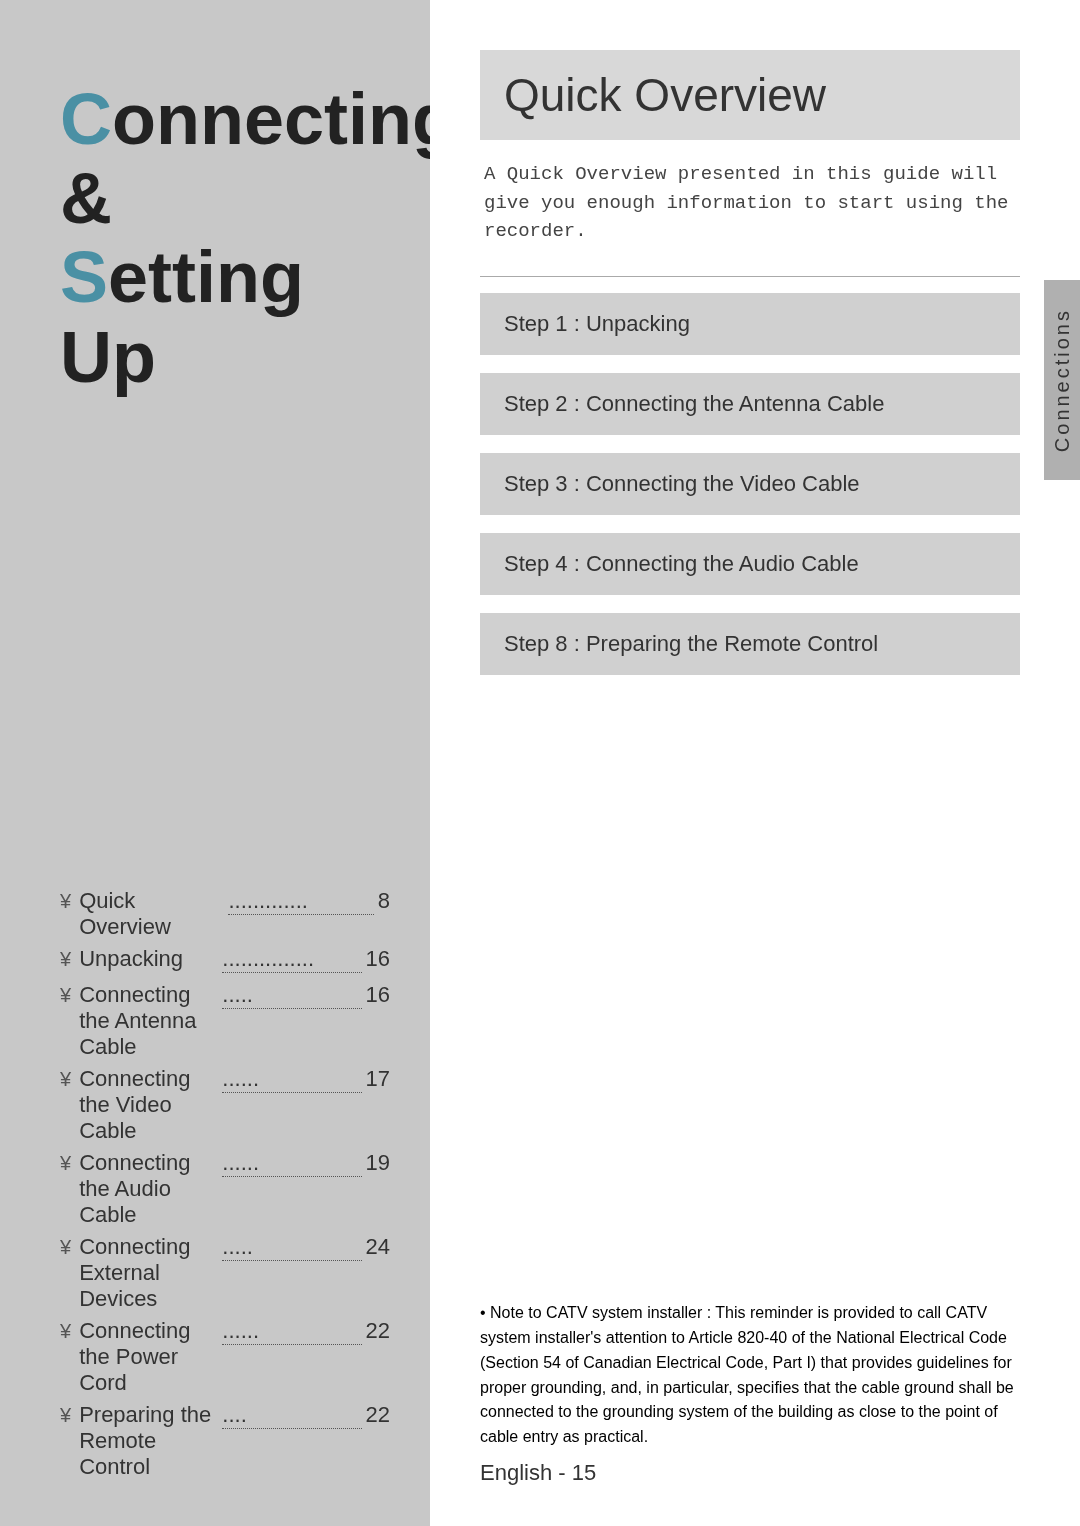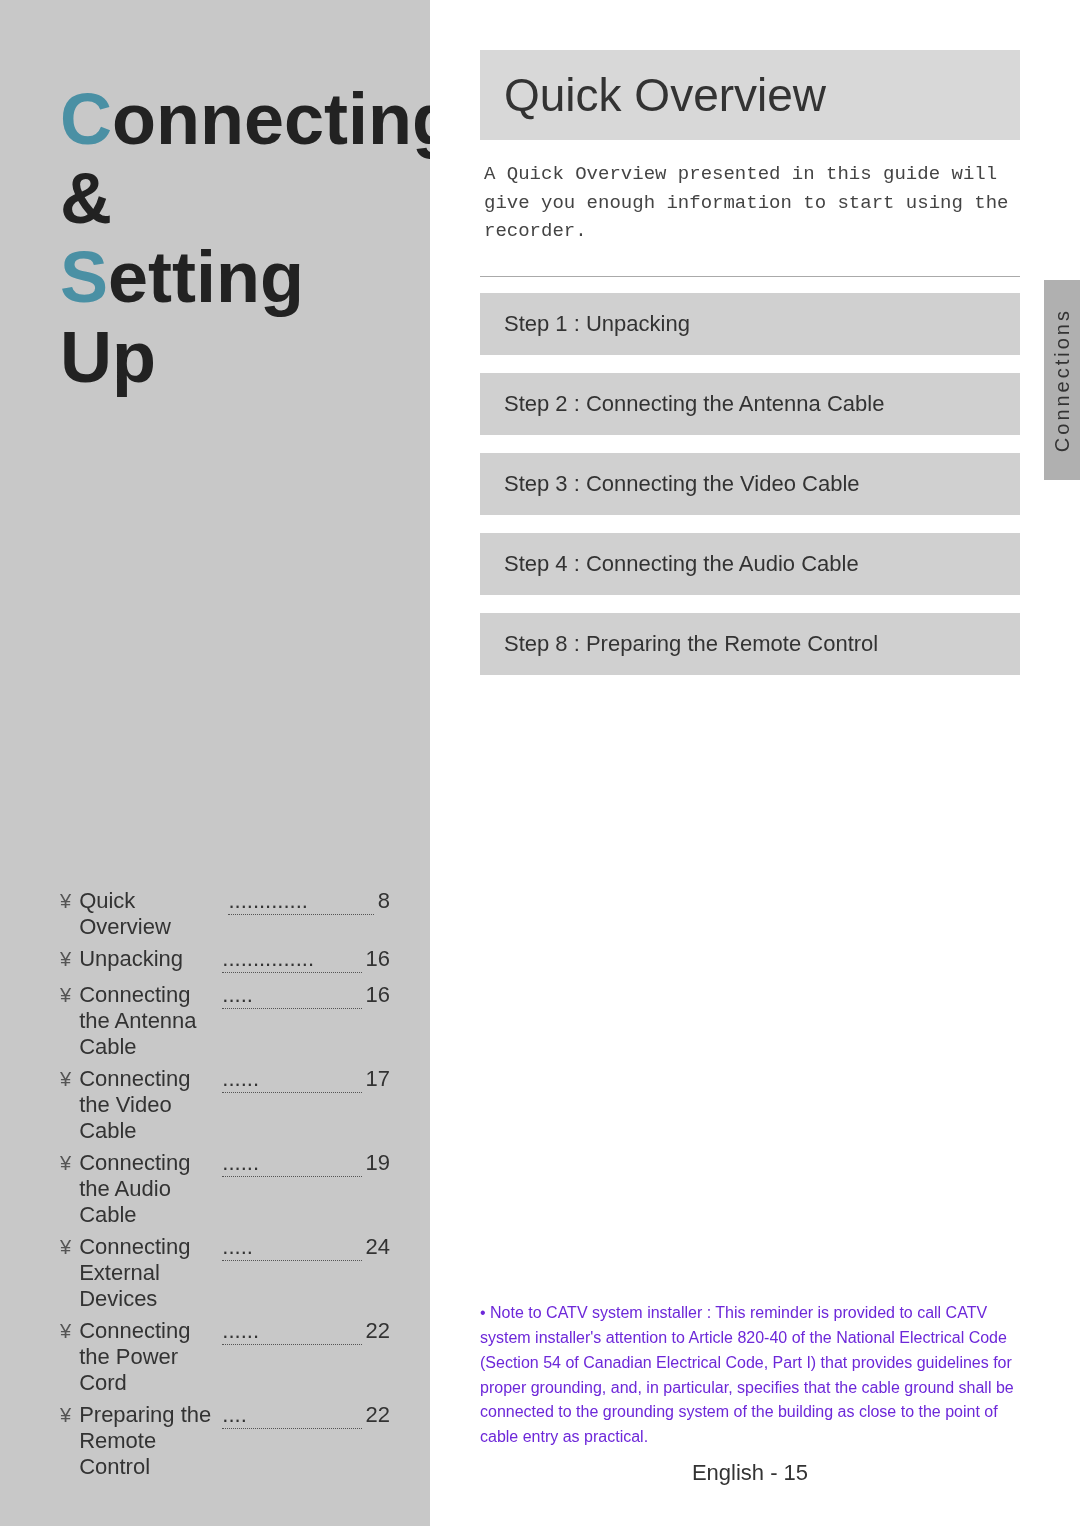--- a/index.html
+++ b/index.html
@@ -138,27 +138,27 @@
 
     .bottom-section {
       margin-top: auto;
       display: flex;
       gap: 30px;
       align-items: flex-start;
     }
 
     .note-text {
       font-size: 16px;
-      color: #6d28d9;
+      color: #000000;
       line-height: 1.55;
       flex: 1;
     }
 
     .page-number {
-      text-align: center;
+      text-align: left;
       font-size: 22px;
       color: #333333;
       margin-top: 10px;
     }
 
     .separator {
       height: 1px;
       background: #aaaaaa;
       margin-bottom: 16px;
     }

